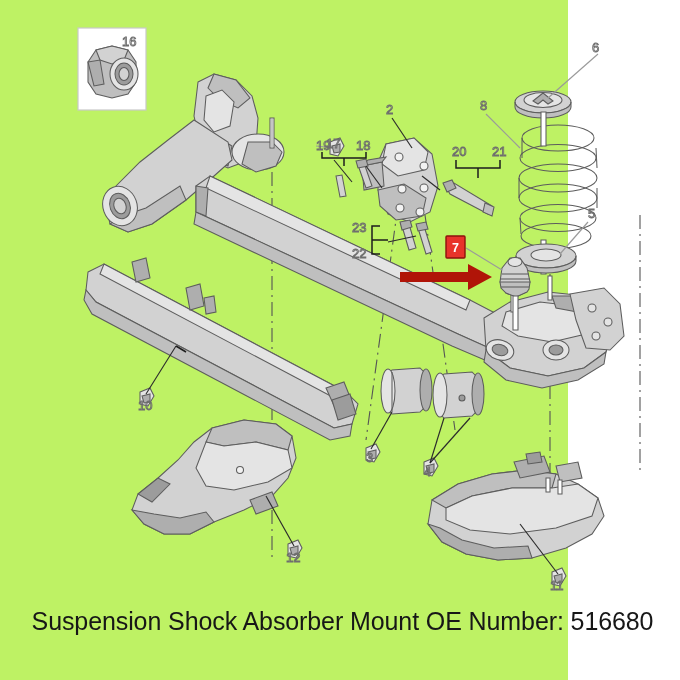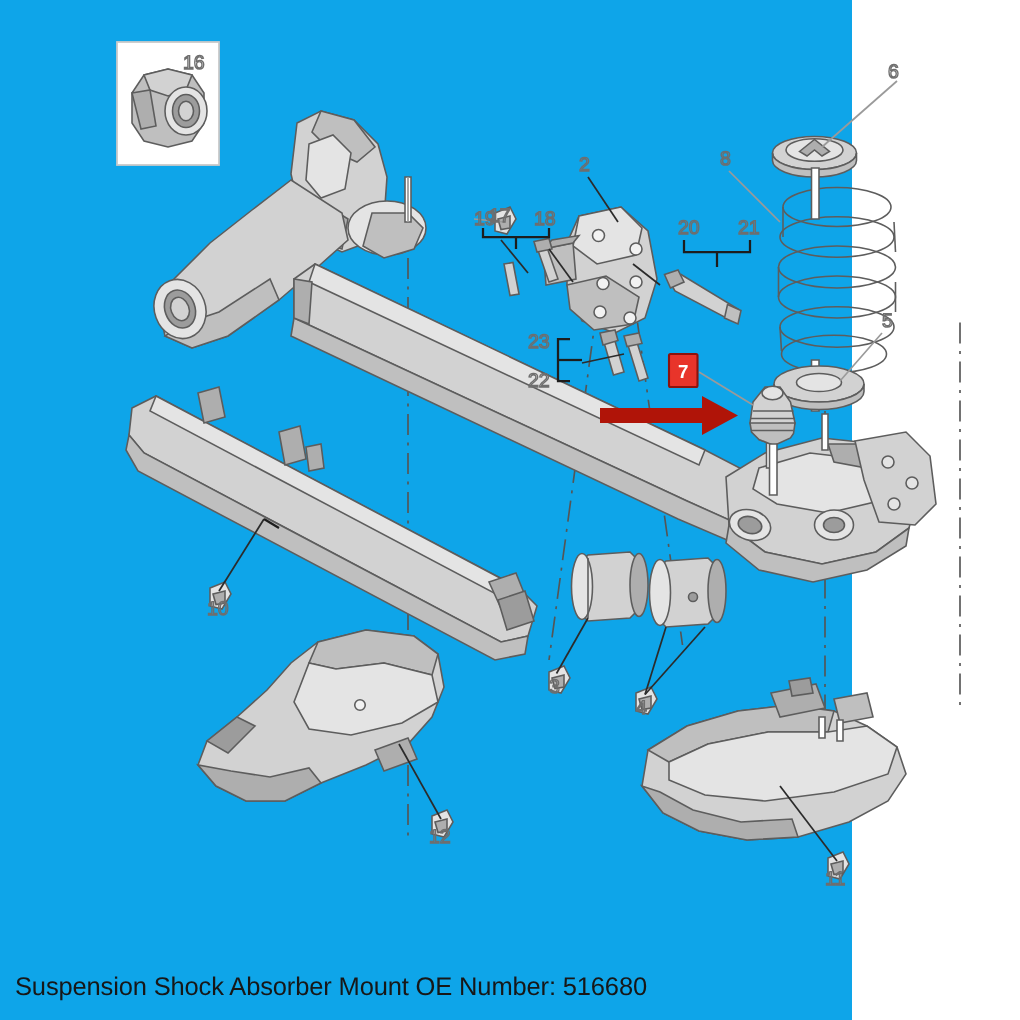--- a/index.html
+++ b/index.html
@@ -1,27 +1,27 @@
 <!DOCTYPE html>
 <html><head>
 <meta charset="utf-8">
 <style>
   html,body{margin:0;padding:0;background:#ffffff;}
   body{width:680px;height:680px;overflow:hidden;
        font-family:"Liberation Sans", sans-serif;color:#111;}
-  .page{position:relative;width:568px;height:680px;background:#0ea5e9;}
+  .page{position:relative;width:568px;height:680px;background:#bef264;text-align:center;}
 
   
   .diagram{position:absolute;left:0;top:0;width:680px;height:600px;}
   .diagram svg{display:block;}
 
   
   .caption{position:absolute;left:10px;top:608px;width:665px;
-           font-size:17px;line-height:27px;color:#171717;
-           letter-spacing:-0.1px;font-family:"Liberation Sans", sans-serif;margin-top:36px;}
+           font-size:25px;line-height:27px;color:#171717;
+           letter-spacing:-0.1px;font-family:"Liberation Sans", sans-serif;}
   .caption .l2{display:block;}
 
   
   .callout{font-family:"Liberation Sans", sans-serif;font-size:13px;
            fill:none;stroke:#6e6e6e;stroke-width:.9px;}
 
   
   .badge-box{fill:#e8342a;stroke:#8d120c;stroke-width:1.4;}
   .badge-txt{fill:#ffffff;font-family:"Liberation Sans", sans-serif;
              font-size:12.5px;font-weight:bold;}

